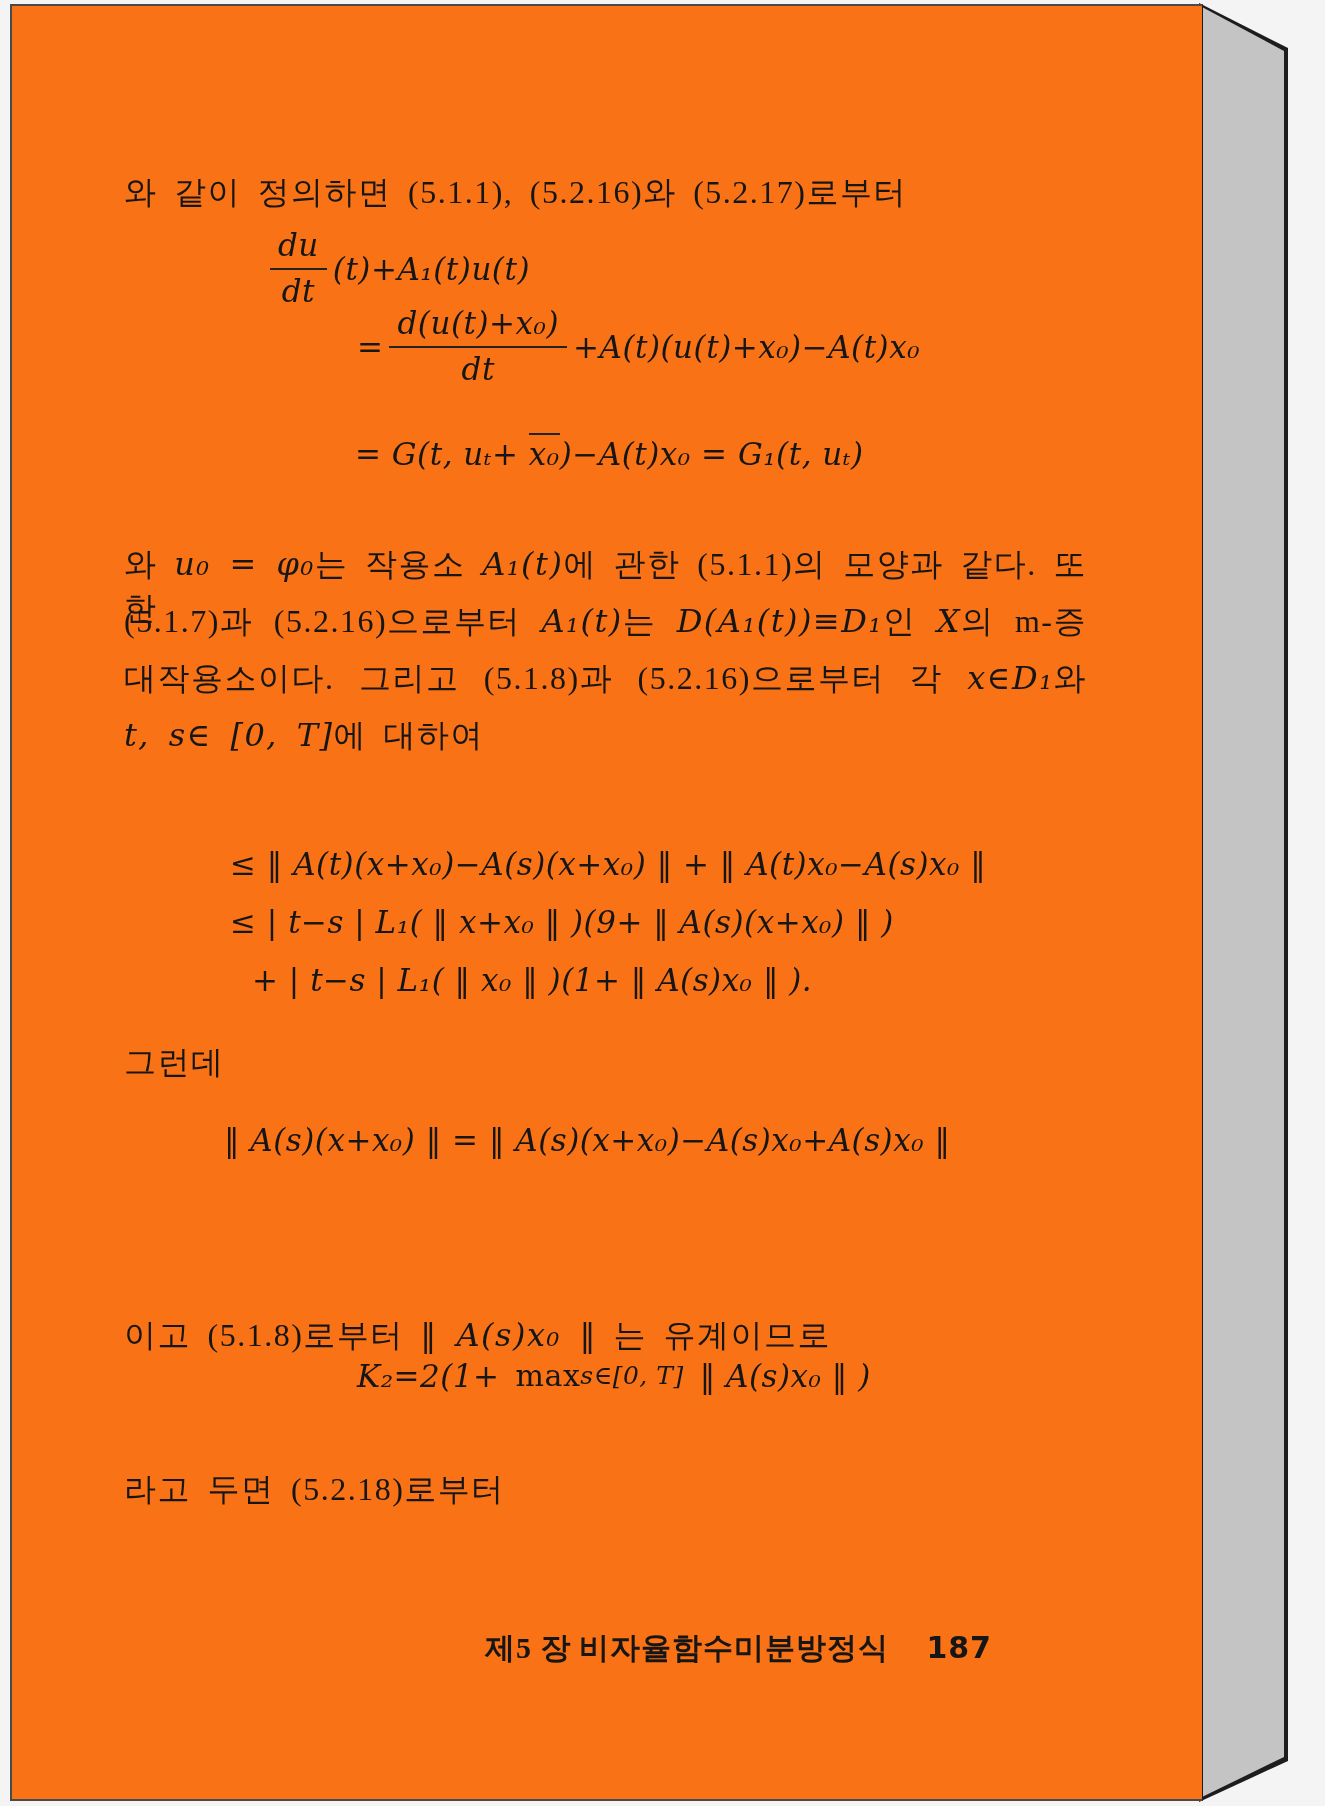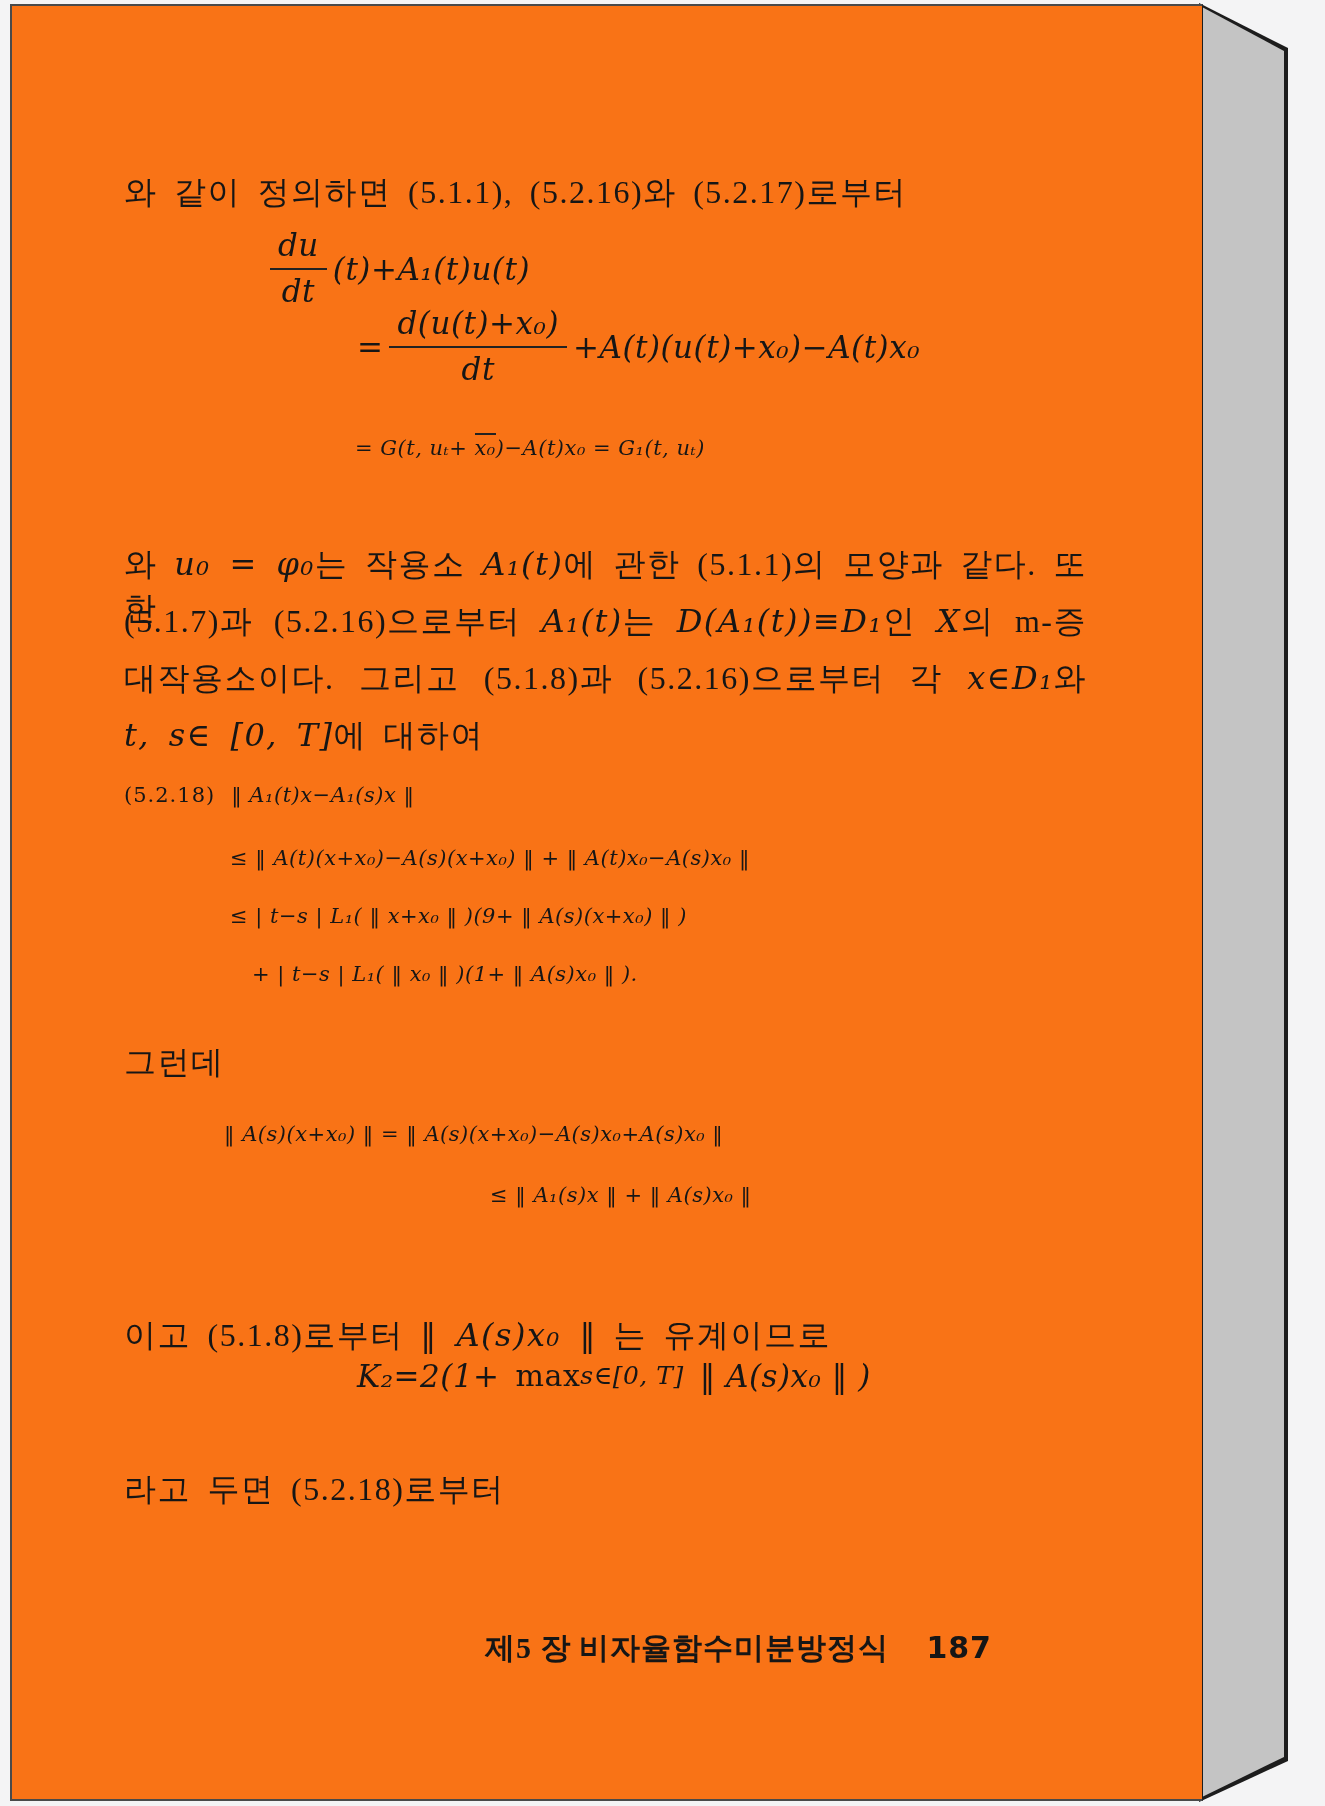--- a/index.html
+++ b/index.html
@@ -51,21 +51,21 @@
     width:963px;
     text-align:justify;
     text-align-last:justify;
   }
   .m, .math-line{
     font-family:"DejaVu Serif","Liberation Serif",serif;
     font-style:italic;
   }
   .math-line{
     position:absolute;
-    font-size:21px;
+    font-size:31px;
     letter-spacing:0.5px;
     white-space:nowrap;
   }
   .eq-row{
     position:absolute;
     display:flex;
     align-items:center;
     font-family:"DejaVu Serif","Liberation Serif",serif;
     font-style:italic;
     font-size:31px;
@@ -145,31 +145,27 @@
     <div class="kor-just" style="left:112px;top:594px;">
       <span>(5.1.7)과  (5.2.16)으로부터  </span><span class="m">A₁(t)</span><span>는  </span><span class="m">D(A₁(t))≡D₁</span><span>인  </span><span class="m">X</span><span>의  m-증</span>
     </div>
     <div class="kor-just" style="left:112px;top:651px;">
       <span>대작용소이다.  그리고  (5.1.8)과  (5.2.16)으로부터  각  </span><span class="m">x∈D₁</span><span>와</span>
     </div>
     <div class="kor" style="left:112px;top:708px;">
       <span class="m">t, s∈ [0, T]</span><span>에 대하여</span>
     </div>
 
-    <div class="math-line" style="left:112px;top:777px;">
-      <span class="label">(5.2.18)</span><span>‖ A₁(t)x−A₁(s)x ‖</span>
-    </div>
     <div class="math-line" style="left:218px;top:840px;">≤ ‖ A(t)(x+x₀)−A(s)(x+x₀) ‖ + ‖ A(t)x₀−A(s)x₀ ‖</div>
     <div class="math-line" style="left:218px;top:898px;">≤ | t−s | L₁( ‖ x+x₀ ‖ )(9+ ‖ A(s)(x+x₀) ‖ )</div>
     <div class="math-line" style="left:240px;top:956px;">+ | t−s | L₁( ‖ x₀ ‖ )(1+ ‖ A(s)x₀ ‖ ).</div>
 
     <div class="kor" style="left:112px;top:1035px;">그런데</div>
 
     <div class="math-line" style="left:212px;top:1116px;">‖ A(s)(x+x₀) ‖ = ‖ A(s)(x+x₀)−A(s)x₀+A(s)x₀ ‖</div>
-    <div class="math-line" style="left:478px;top:1177px;">≤ ‖ A₁(s)x ‖ + ‖ A(s)x₀ ‖</div>
 
     <div class="kor" style="left:112px;top:1272px;margin-top:36px;">
       <span>이고 (5.1.8)로부터  </span><span class="m">‖ A(s)x₀ ‖</span><span> 는 유계이므로</span>
     </div>
 
     <div class="eq-row" style="left:345px;top:1352px;">
       <span>K₂=2(1+</span>
       <span class="stack">
         <span class="top">max</span>
         <span class="bot">s∈[0, T]</span>

